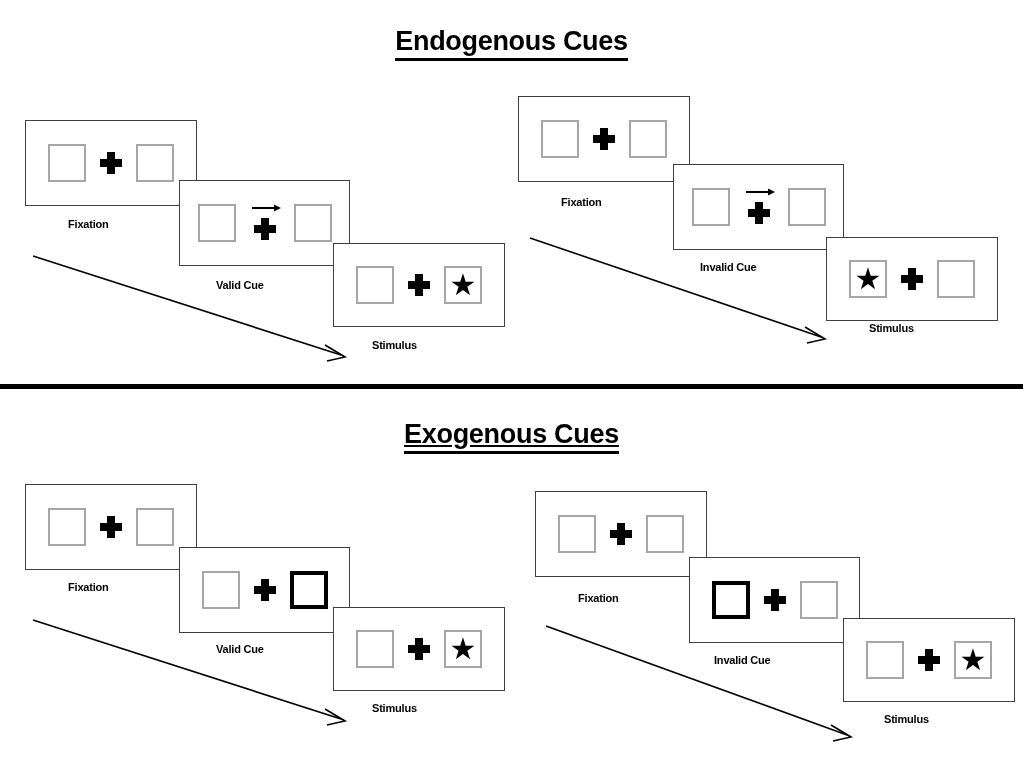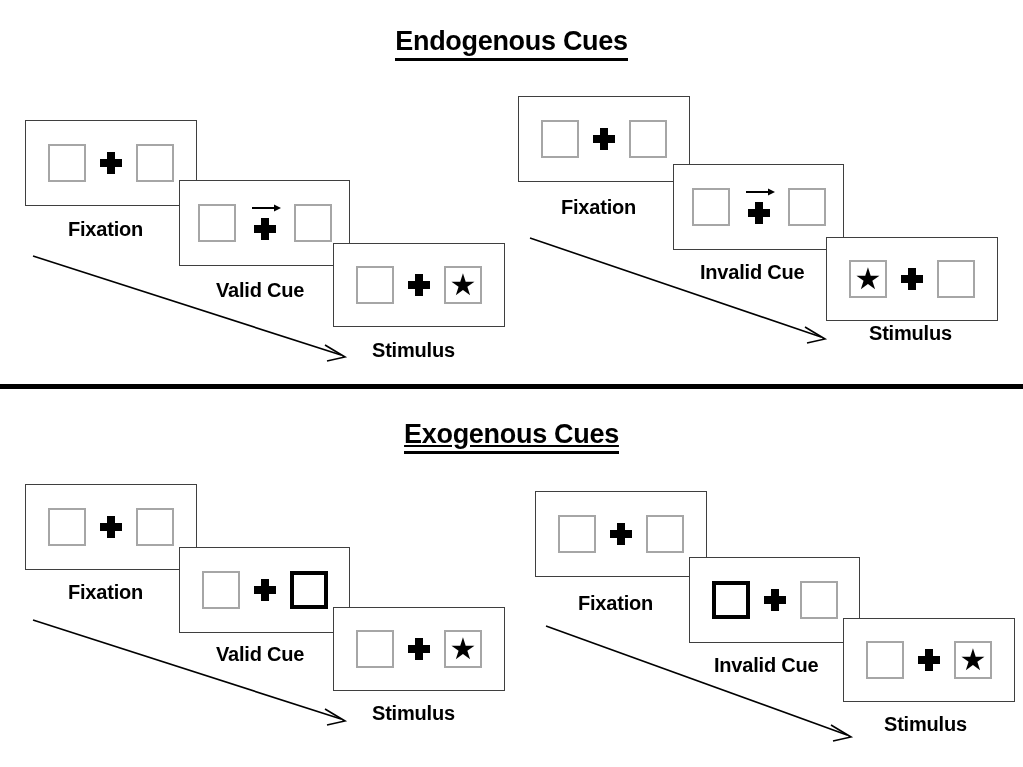--- a/index.html
+++ b/index.html
@@ -125,21 +125,21 @@
   .star {
     font-size: 30px;
     line-height: 1;
     color: #000;
     font-family: "DejaVu Sans", sans-serif;
   }
 
   
   .caption {
     position: absolute;
-    font-size: 20px;
+    font-size: 11px;
     font-weight: bold;
     white-space: nowrap;
     letter-spacing: -0.2px;
   }
 
   
   .flow-arrow {
     position: absolute;
     overflow: visible;
   }

